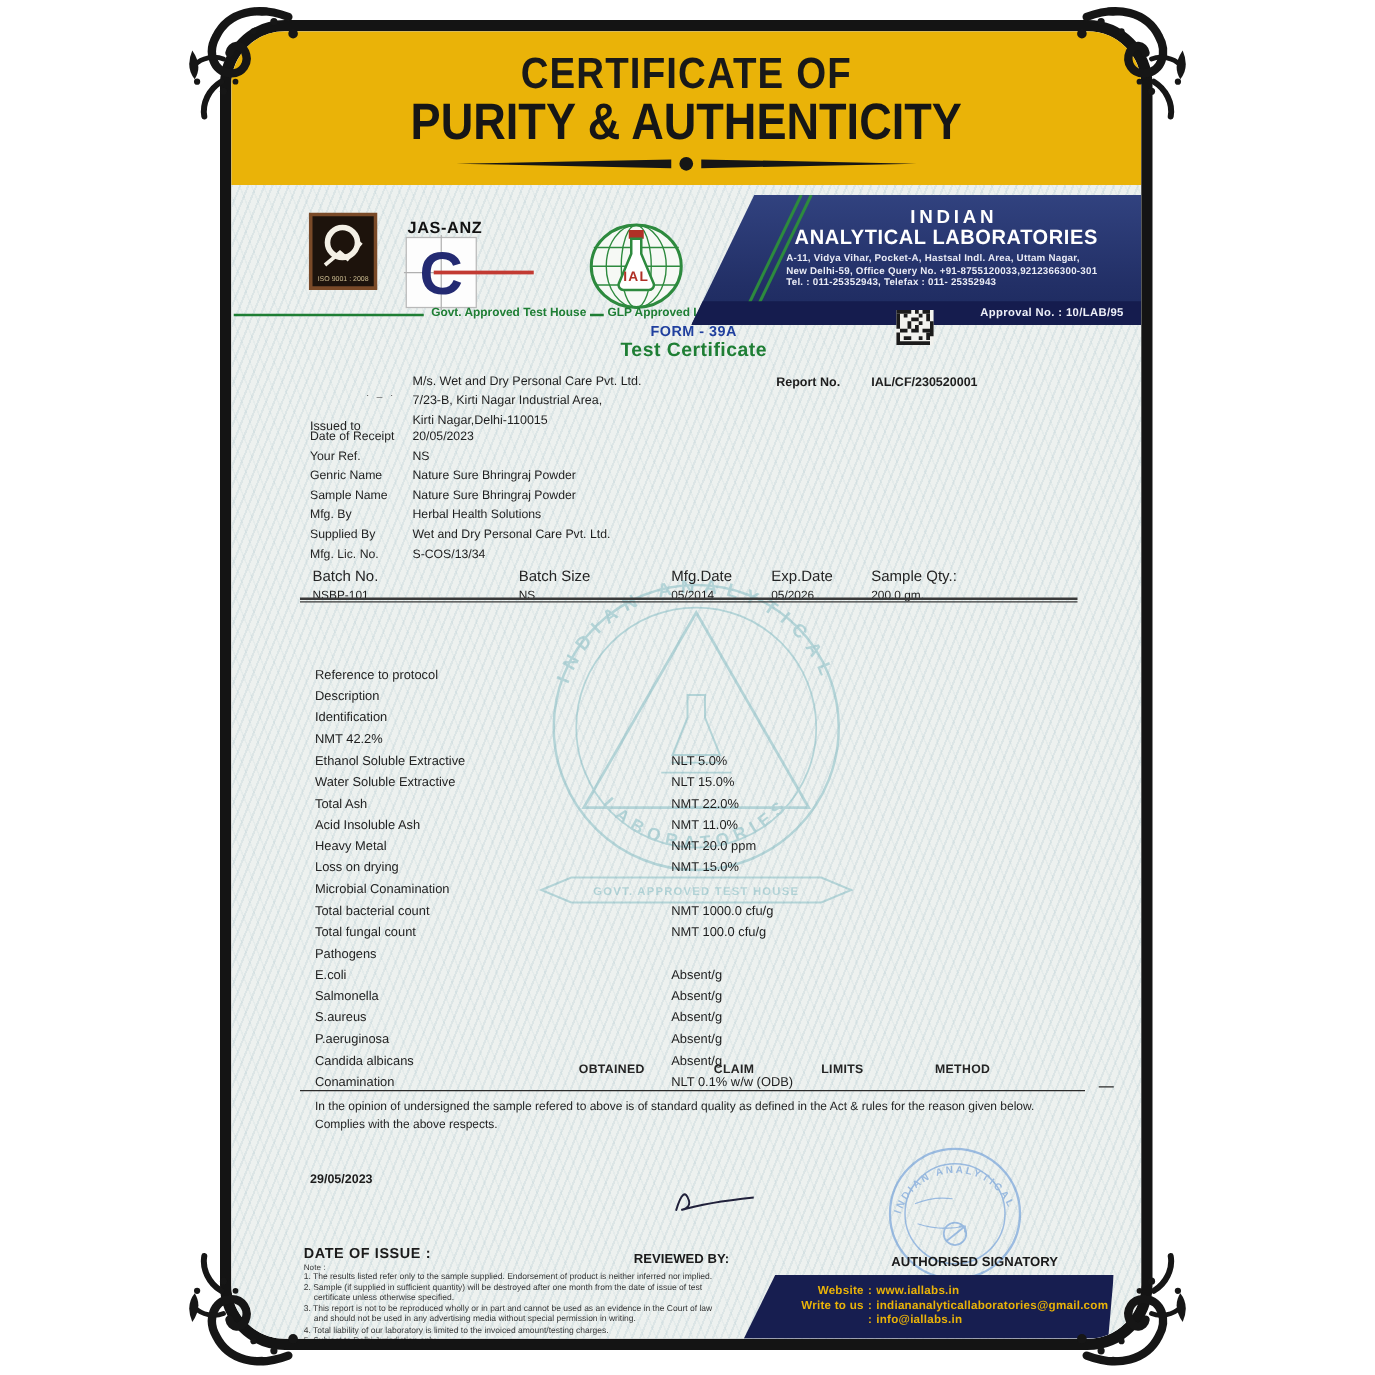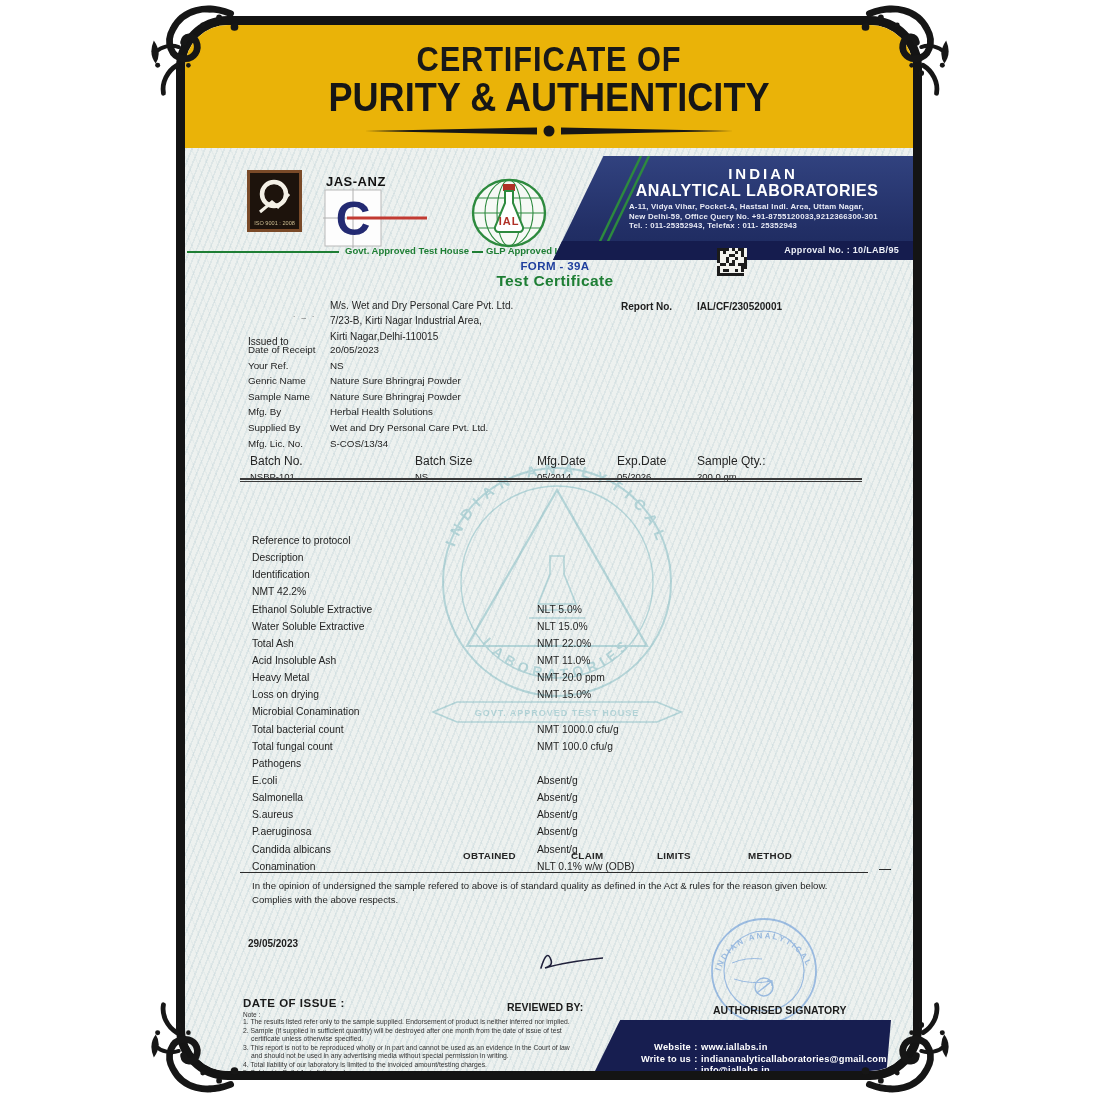--- a/index.html
+++ b/index.html
@@ -84,21 +84,21 @@
   .issue-date { left:63px; top:790px; font-size:10px; font-weight:600; color:#1c1c1c; }
   .date-of-issue { left:58px; top:849px; font-size:11.5px; font-weight:700; color:#1a1a1a; letter-spacing:.5px; }
   .reviewed-by { left:322px; top:853px; font-size:10.5px; font-weight:700; color:#1a1a1a; }
   .authorised { left:528px; top:856px; font-size:10.5px; font-weight:700; color:#1a1a1a; }
 
   .note-head { left:58px; top:863px; font-size:6.5px; color:#333; }
   .notes { left:58px; top:870px; width:332px; font-size:6.8px; line-height:8.2px; color:#333; }
   .note-line { padding-left:8px; text-indent:-8px; margin-bottom:.5px; }
 
   .footer-block { left:410px; top:872px; width:296px; height:51px; background:#171e50;
-    clip-path:polygon(8.5% 0, 100% 0, 98.5% 100%, 0 100%); color:#ffffff; padding-top:22px; }
+    clip-path:polygon(8.5% 0, 100% 0, 98.5% 100%, 0 100%); color:#eab308; padding-top:7px; }
   .f-row { display:flex; font-size:9.3px; font-weight:700; line-height:11.6px; letter-spacing:.2px; }
   .f-label { width:96px; text-align:right; }
   .f-sep { width:10px; text-align:center; }
 
   svg text { font-family:"Liberation Sans", sans-serif; }
 </style>
 </head>
 <body>
 
 <div class="page">

